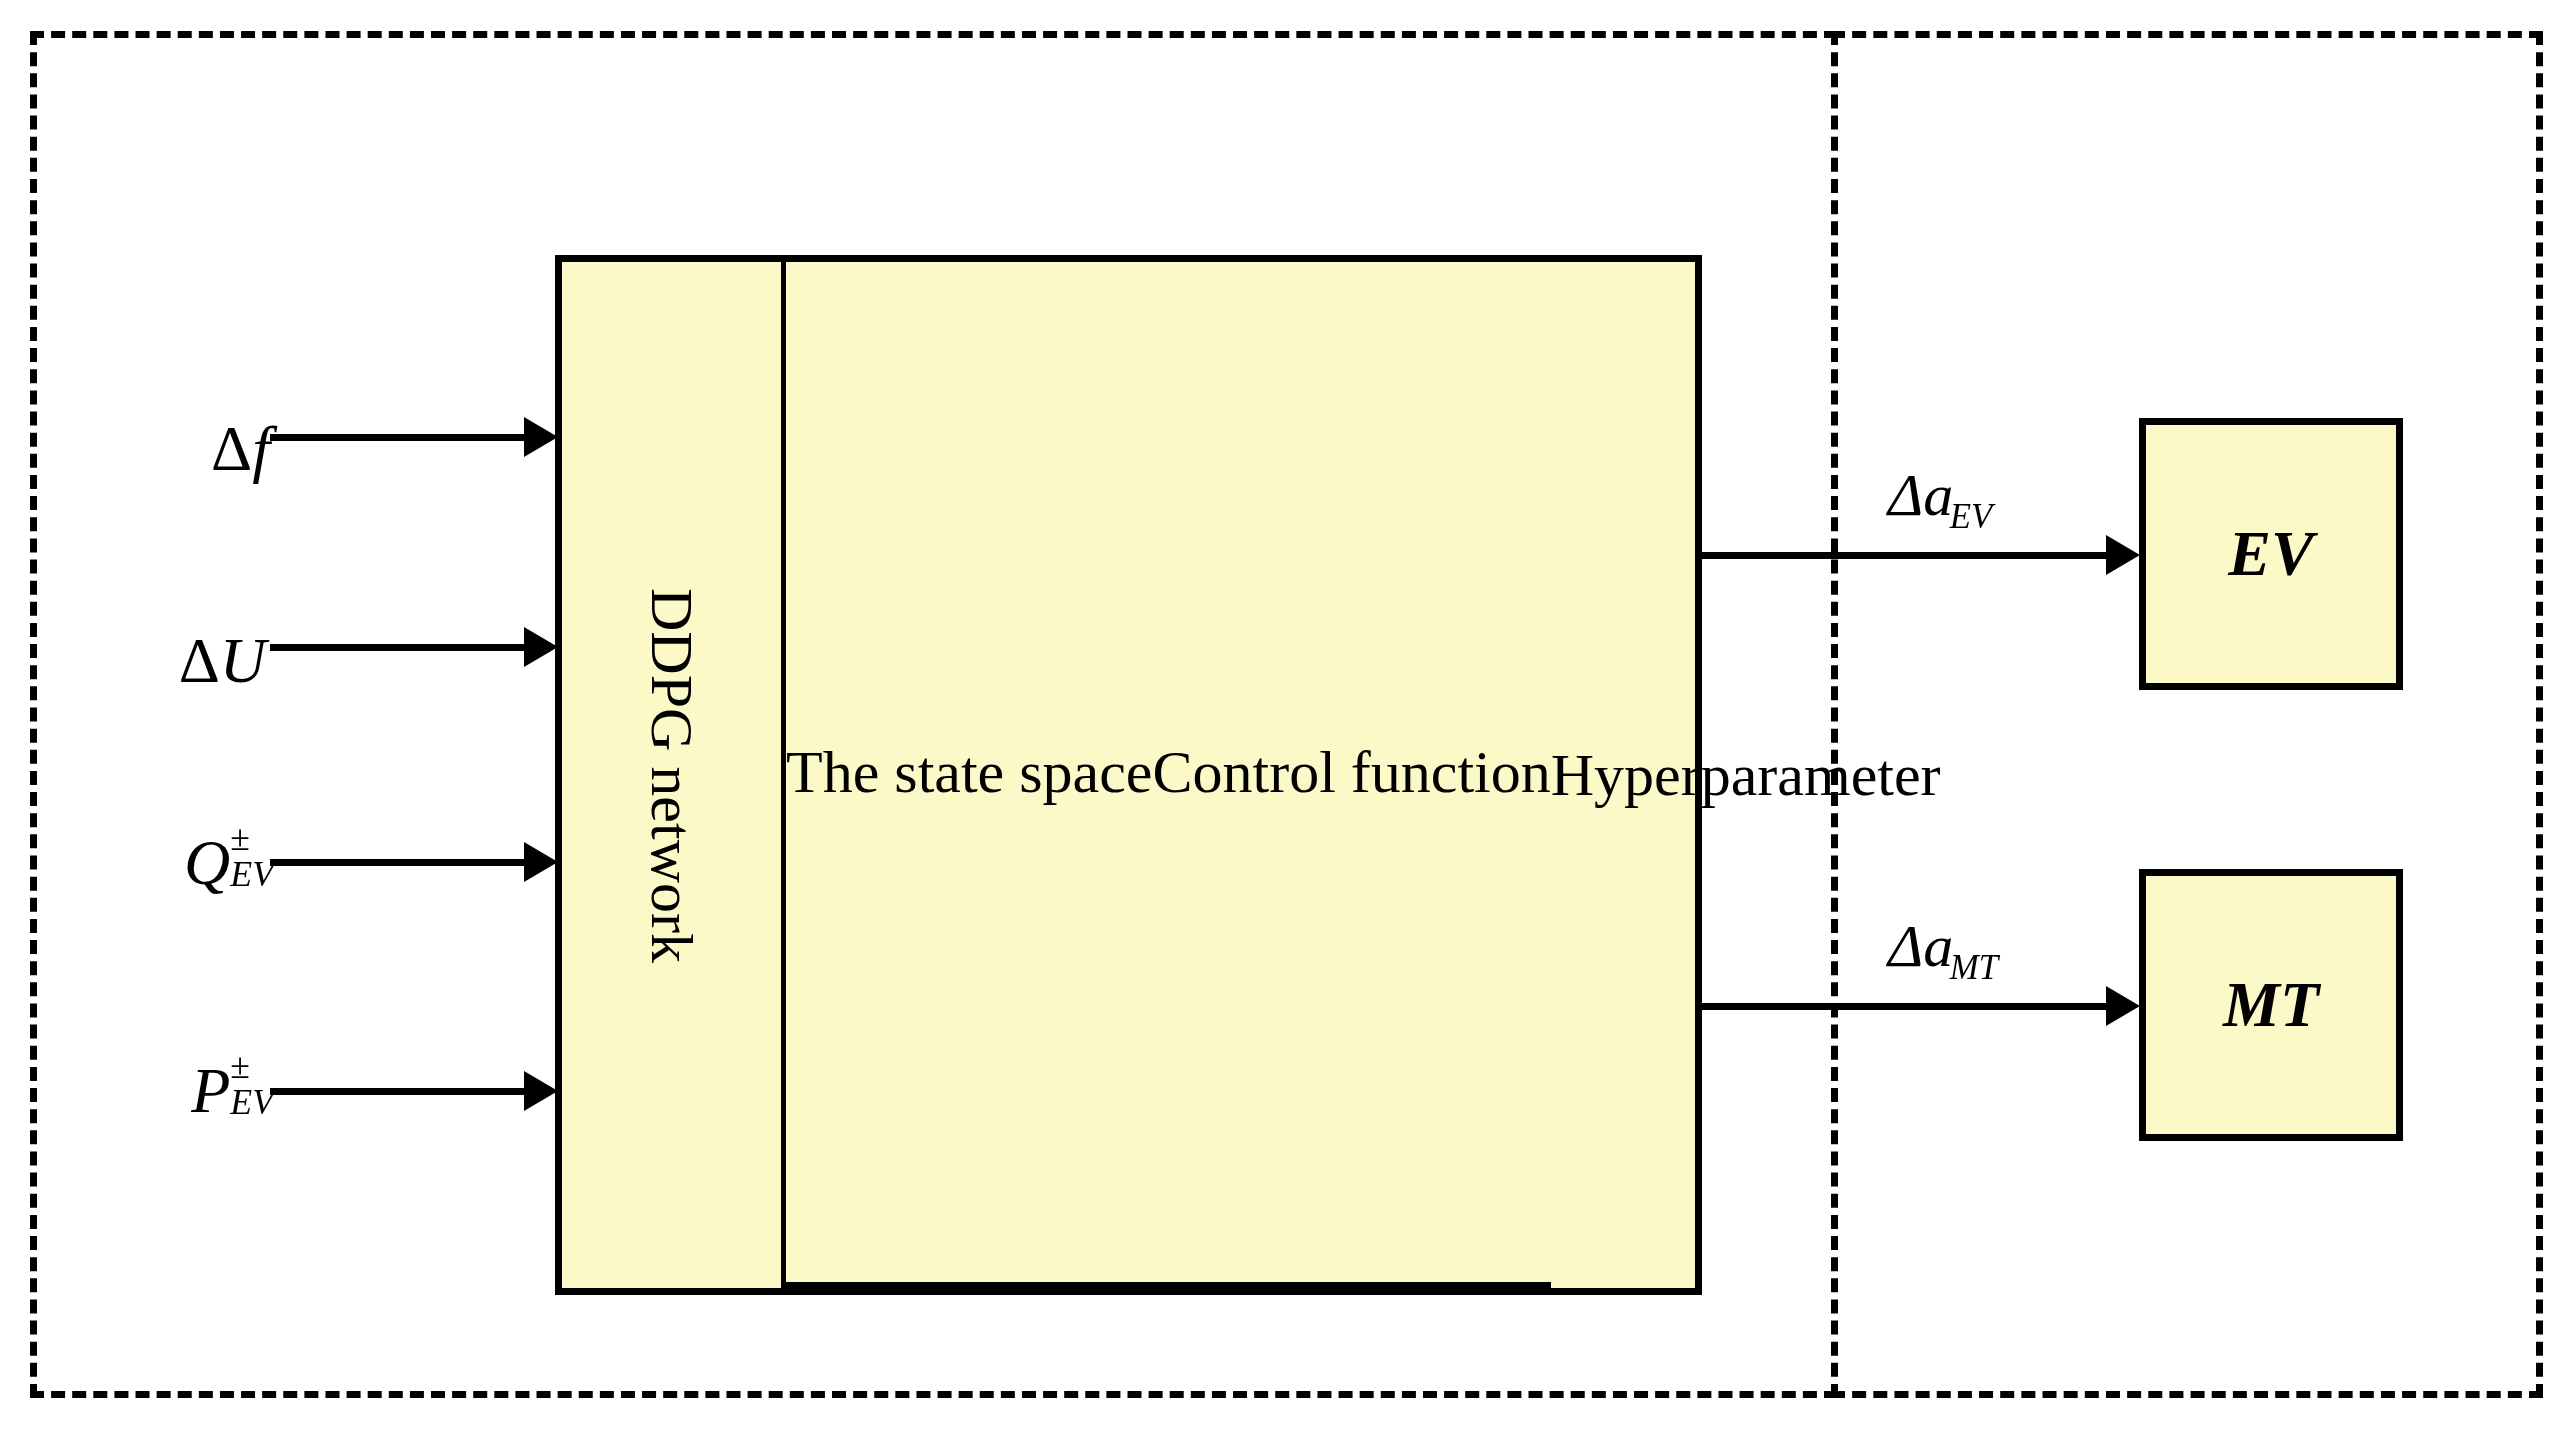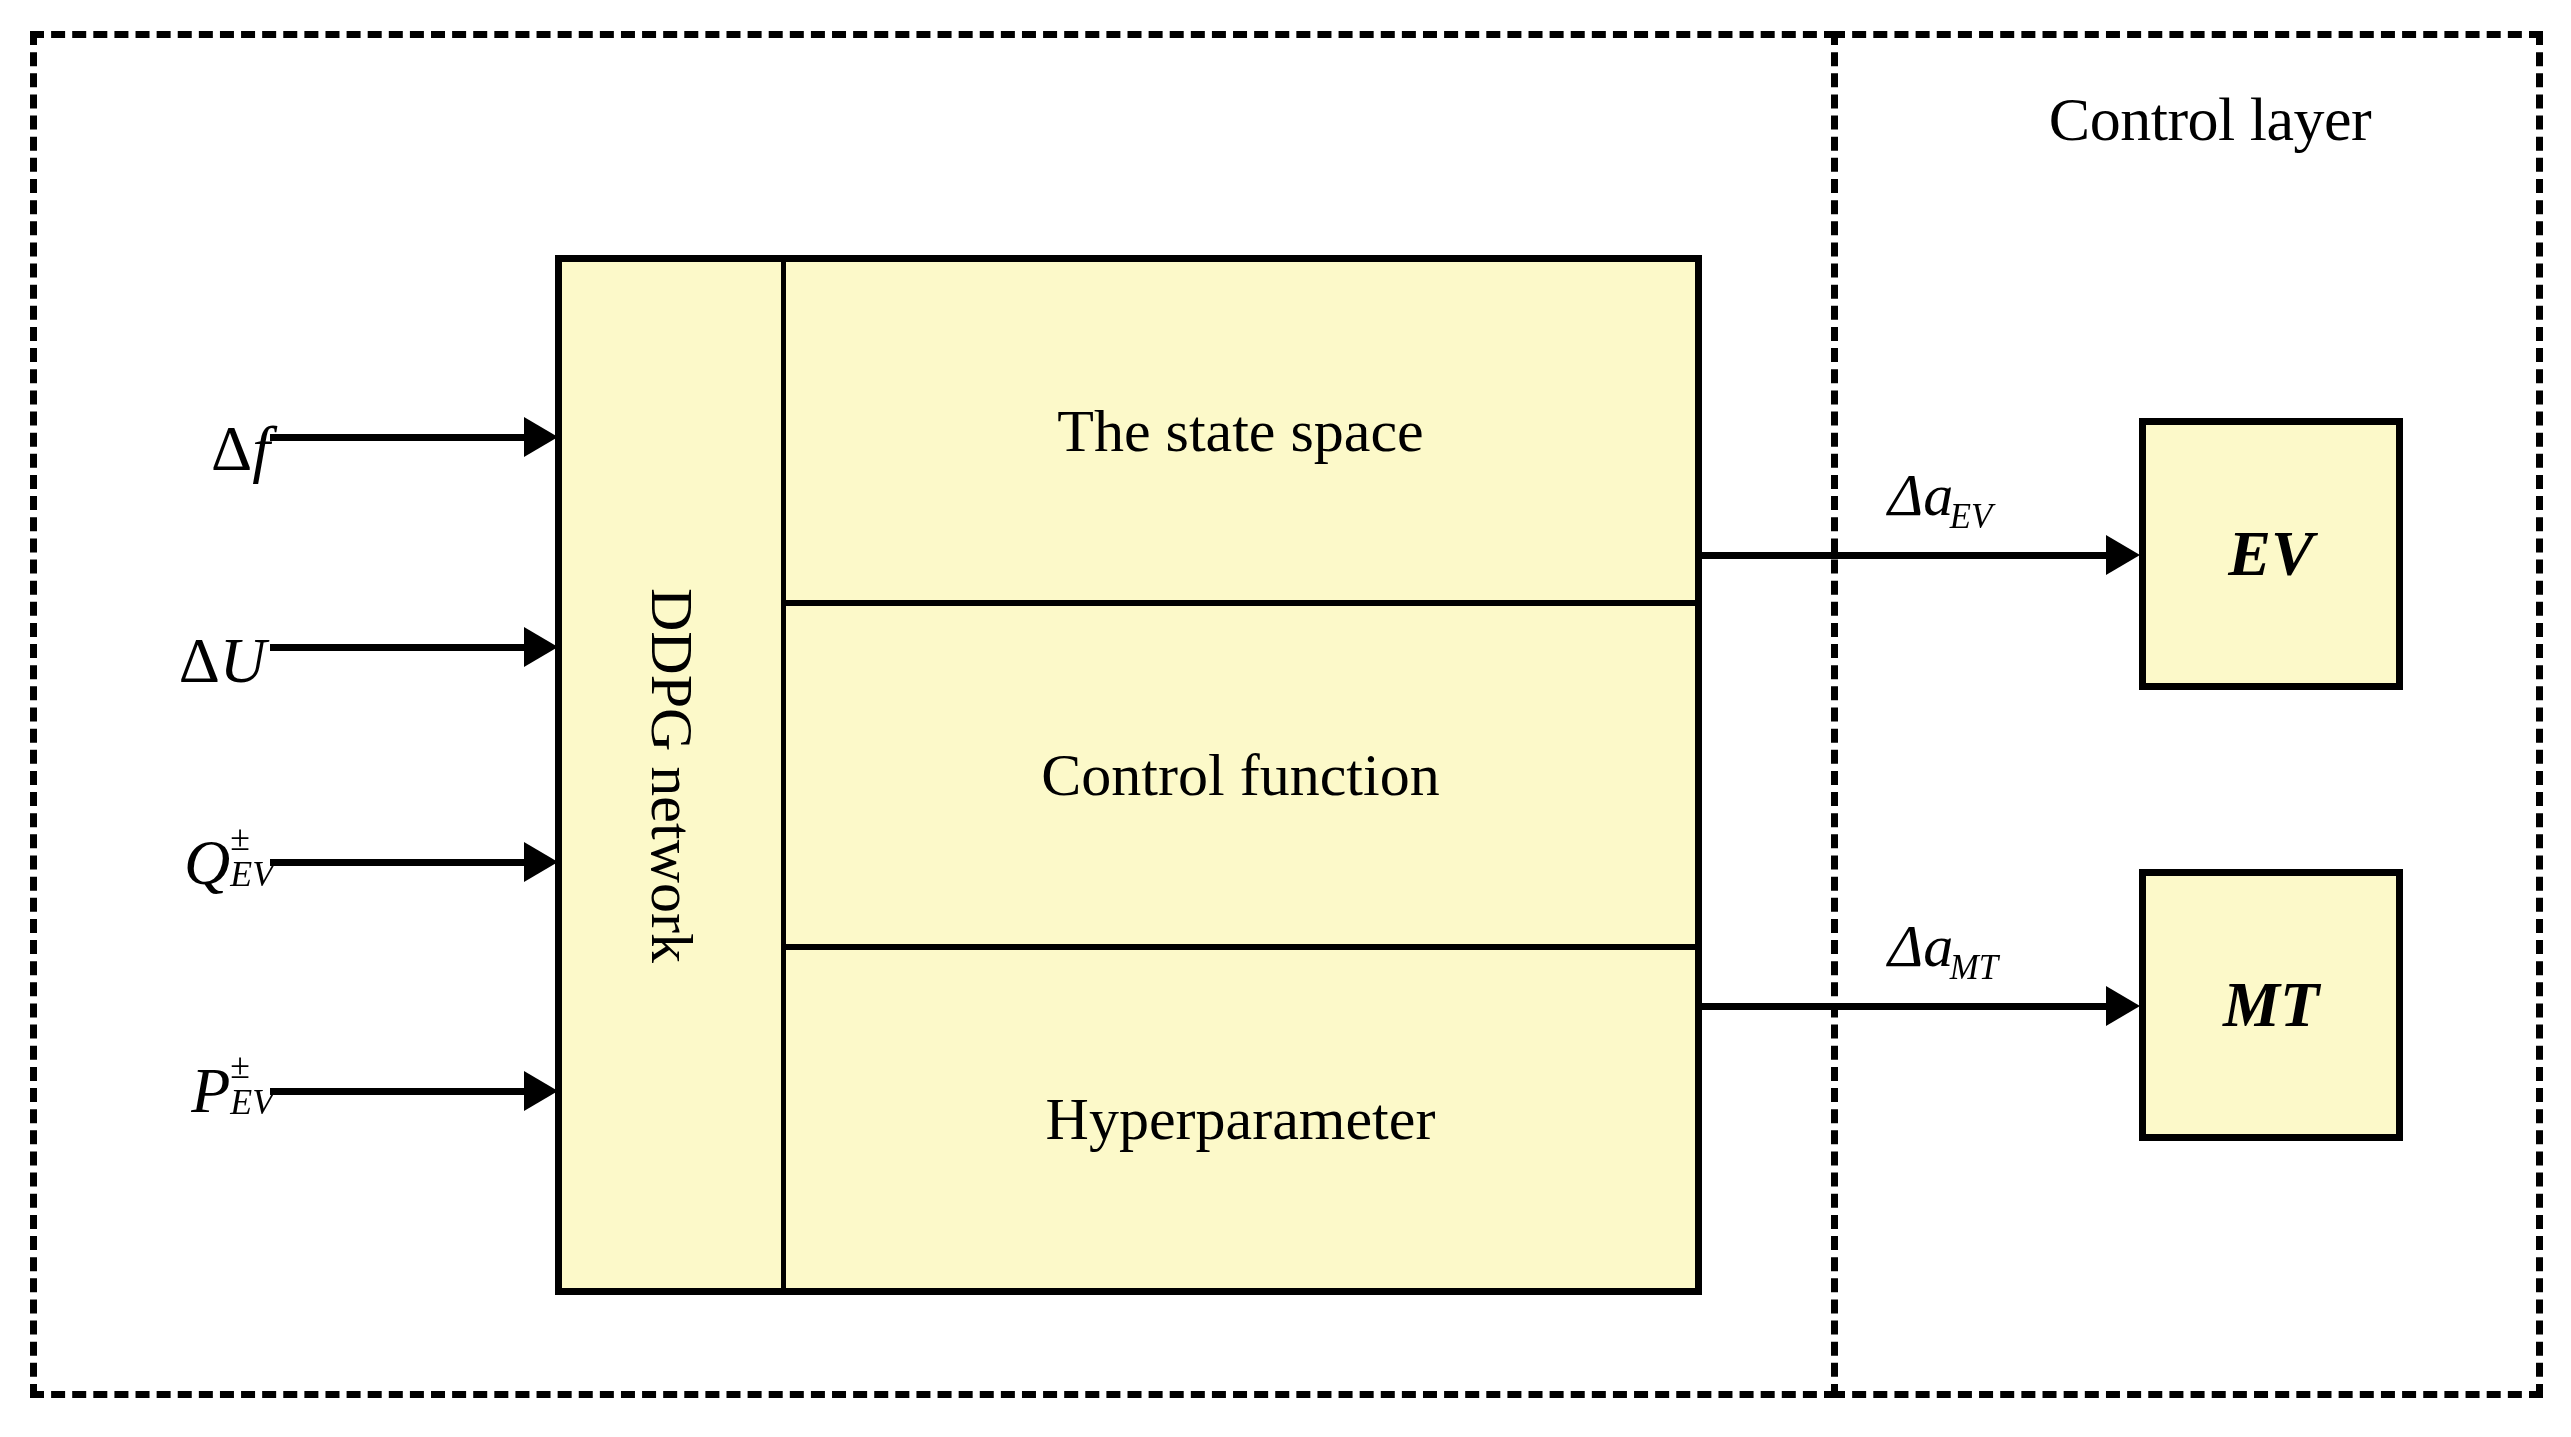--- a/index.html
+++ b/index.html
@@ -98,21 +98,21 @@
     writing-mode: vertical-rl;
     text-orientation: mixed;
     font-size: 60px;
     line-height: 1;
     white-space: nowrap;
     letter-spacing: 0px;
   }
   #ddpg-rows {
     flex: 1 1 auto;
     display: flex;
-    flex-direction: column;
+    flex-direction: row;
     box-sizing: border-box;
   }
   .ddpg-row {
     flex: 1 1 0;
     display: flex;
     align-items: center;
     justify-content: center;
     border-bottom: 6px solid #000000;
     box-sizing: border-box;
     font-size: 60px;
@@ -231,21 +231,20 @@
 </style>
 </head>
 <body>
 
 <div id="canvas">
 
   <div id="coordinated-region" class="dashed-region"></div>
   <div id="control-region" class="dashed-region"></div>
   <div id="layer-divider"></div>
 
-  <div id="control-title" class="layer-title">Control layer</div>
 
   <div id="label-df" class="input-label">
     <span class="up">Δ</span><span>f</span>
   </div>
 
   <div id="label-du" class="input-label">
     <span class="up">Δ</span><span>U</span>
   </div>
 
   <div id="label-qev" class="input-label">

